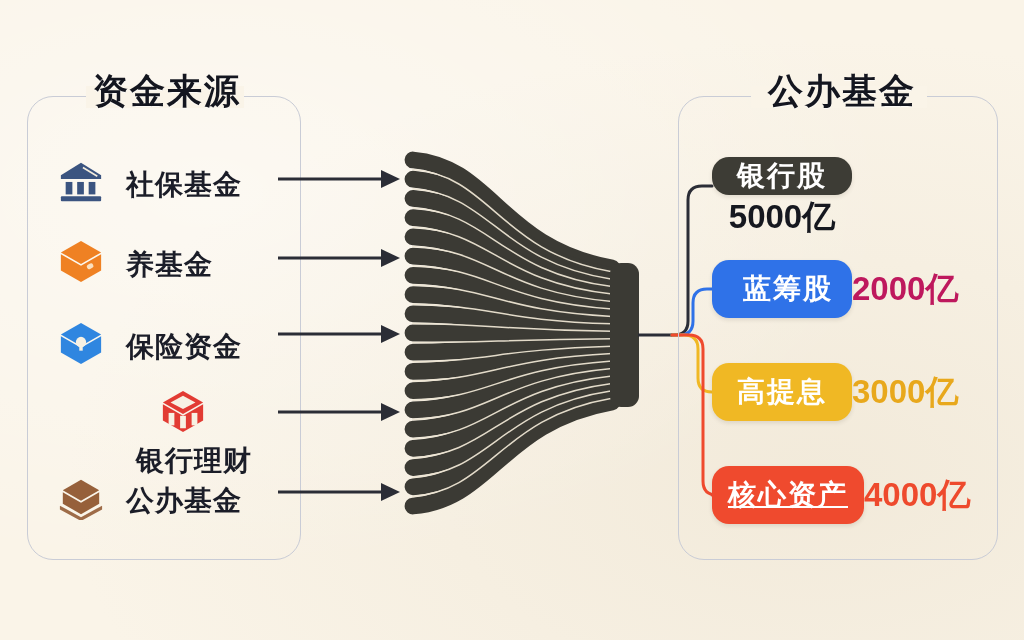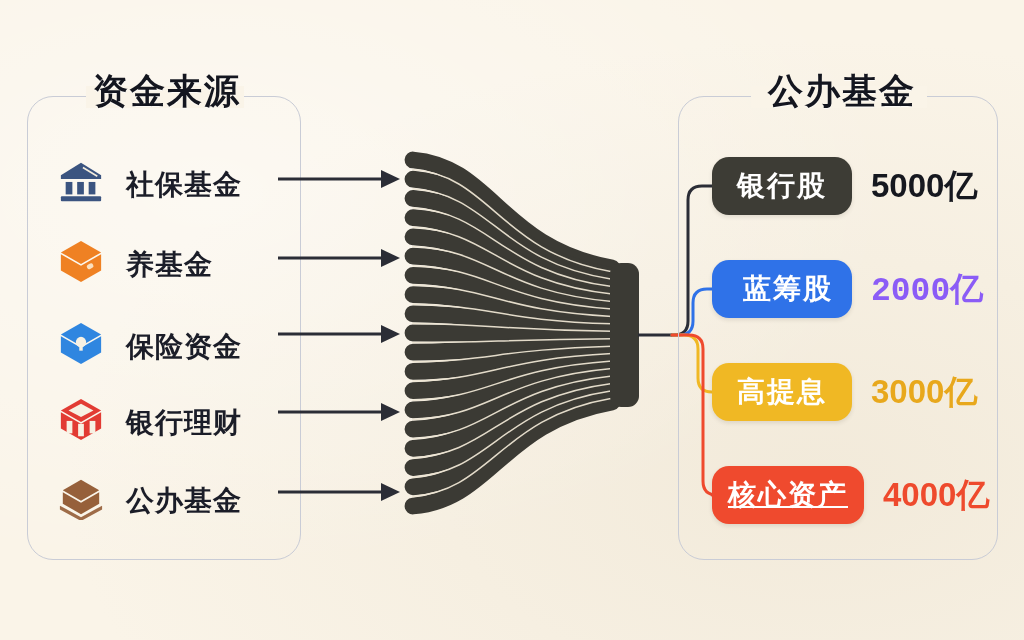--- a/index.html
+++ b/index.html
@@ -117,21 +117,20 @@
     padding: 0 16px;
     box-sizing: border-box;
     font-size: 28px;
     font-weight: 700;
     color: #ffffff;
     letter-spacing: 2px;
     white-space: nowrap;
     box-shadow: 0 2px 4px rgba(60,50,30,0.12);
   }
   .amount {
-    margin-left: 19px;
     font-size: 33px;
     font-weight: 700;
     white-space: nowrap;
     letter-spacing: 0px;
   }
 </style>
 </head>
 <body>
 
 <div id="stage">
@@ -167,21 +166,21 @@
       <div class="source-row" style="top: 312px;">
         <svg viewBox="0 0 48 48" class="src-icon">
           <path d="M24 3 L45 15 L24 27 L3 15 Z" fill="#2f86e0"></path>
           <path d="M3 17 L24 29 L24 46 L3 34 Z" fill="#2f86e0"></path>
           <path d="M45 17 L24 29 L24 46 L45 34 Z" fill="#2f86e0"></path>
           <circle cx="24" cy="23" r="5.4" fill="#f7f1e3"></circle>
           <rect x="22.2" y="23" width="3.6" height="9" fill="#f7f1e3"></rect>
         </svg>
         <span class="src-label">保险资金</span>
       </div>
-      <div class="source-row" style="top: 388px;">
+      <div class="source-row" style="top: 388px; flex-direction: column;">
         <svg viewBox="0 0 48 48" class="src-icon">
           <path d="M24 3 L45 15 L24 27 L3 15 Z" fill="#e23b33"></path>
           <path d="M3 17 L24 29 L24 46 L3 34 Z" fill="#e23b33"></path>
           <path d="M45 17 L24 29 L24 46 L45 34 Z" fill="#e23b33"></path>
           <path d="M24 8 L37 15 L24 22 L11 15 Z" fill="#f7f1e3"></path>
           <rect x="9" y="26" width="6" height="13" fill="#f7f1e3"></rect>
           <rect x="21" y="29" width="6" height="13" fill="#f7f1e3"></rect>
           <rect x="33" y="26" width="6" height="13" fill="#f7f1e3"></rect>
         </svg>
         <span class="src-label">银行理财</span>
@@ -264,27 +263,27 @@
         <path d="M672 335 H689 Q703 335 703 349 V481 Q703 495 717 495 H712" fill="none" stroke="#ef4a2e" stroke-width="3" stroke-linecap="round" stroke-linejoin="round"></path>
       </g>
   </svg>
 
   <div class="panel" id="panel-right">
     <div class="title-notch" id="notch-right"></div>
   </div>
   <div class="panel-title" id="title-right">公办基金</div>
 
   <div id="right-rows">
-      <div class="target-row" style="top: 157px;">
+      <div class="target-row" style="top: 157px; flex-direction: column;">
         <div class="pill" style="background: rgb(61, 60, 53);">银行股</div>
         <div class="amount" style="color: rgb(22, 24, 31);">5000亿</div>
       </div>
       <div class="target-row" style="top: 260px;">
         <div class="pill" style="background: rgb(47, 114, 232); padding-left: 28px;">蓝筹股</div>
-        <div class="amount" style="color: #8b5cf6; font-family: Liberation Mono, monospace;">2000亿</div>
+        <div class="amount" style="color: #be185d;">2000亿</div>
       </div>
       <div class="target-row" style="top: 363px; text-align: center;">
         <div class="pill" style="background: rgb(240, 184, 36);">高提息</div>
         <div class="amount" style="color: rgb(232, 168, 28);">3000亿</div>
       </div>
       <div class="target-row" style="top: 466px;">
         <div class="pill" style="background: rgb(239, 74, 46); text-decoration: underline;">核心资产</div>
         <div class="amount" style="color: rgb(238, 74, 45); text-align: right;">4000亿</div>
       </div>
     </div>

